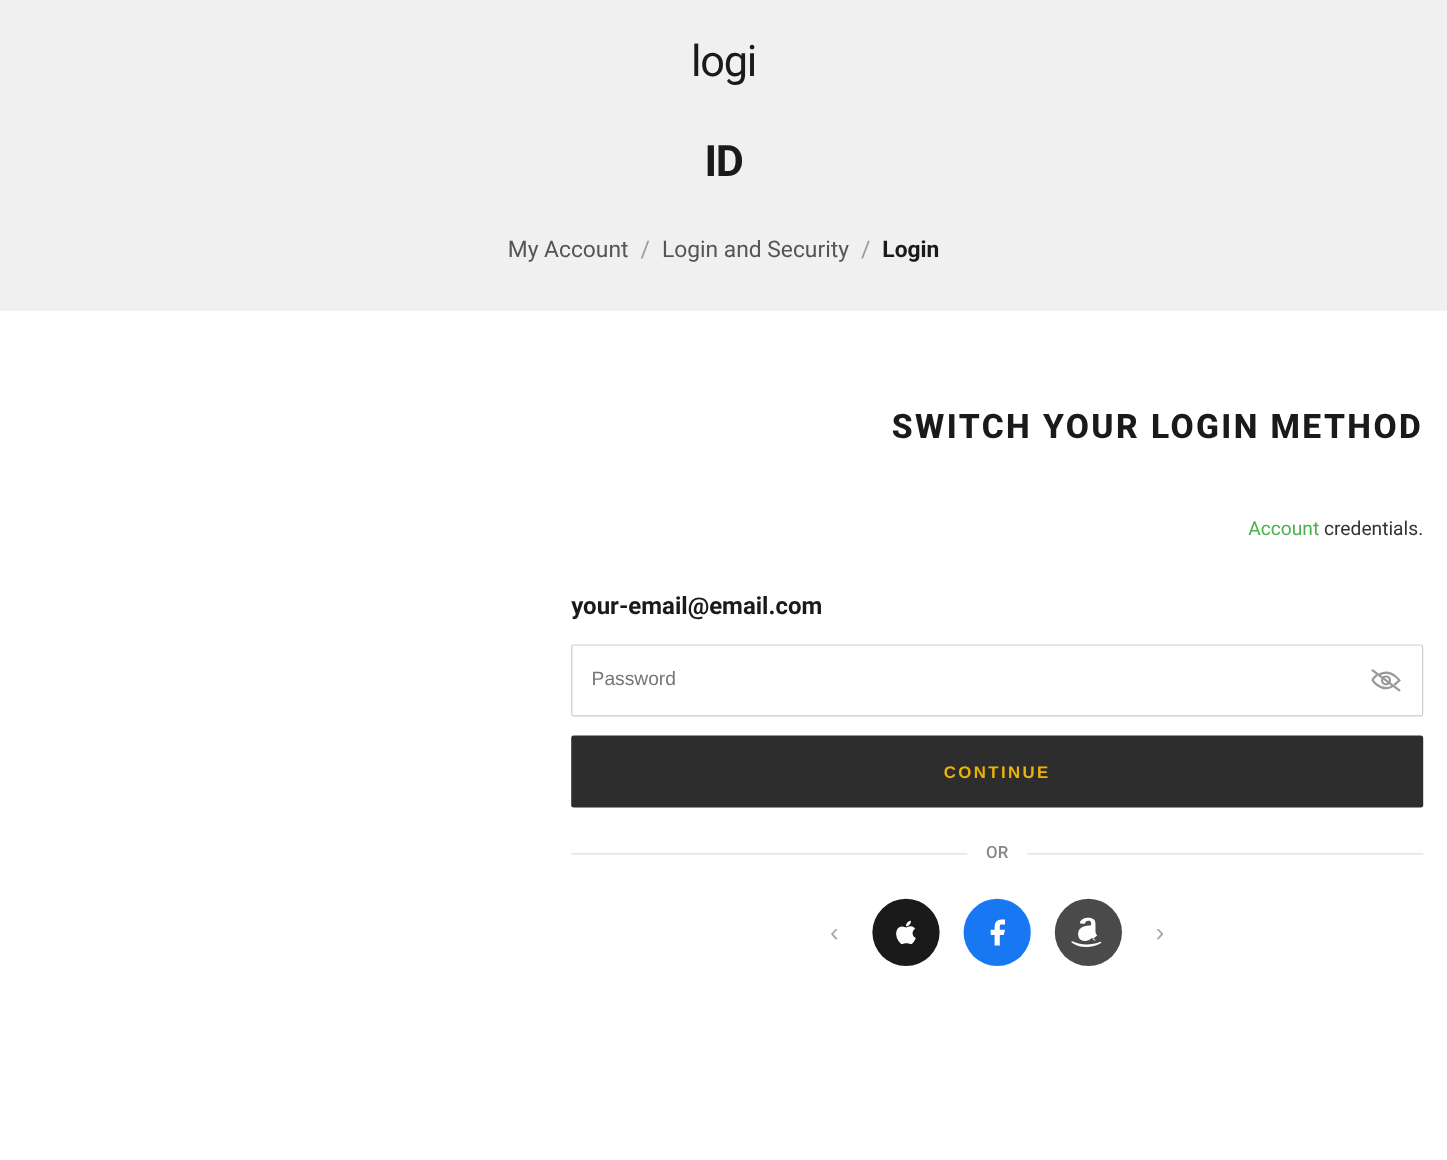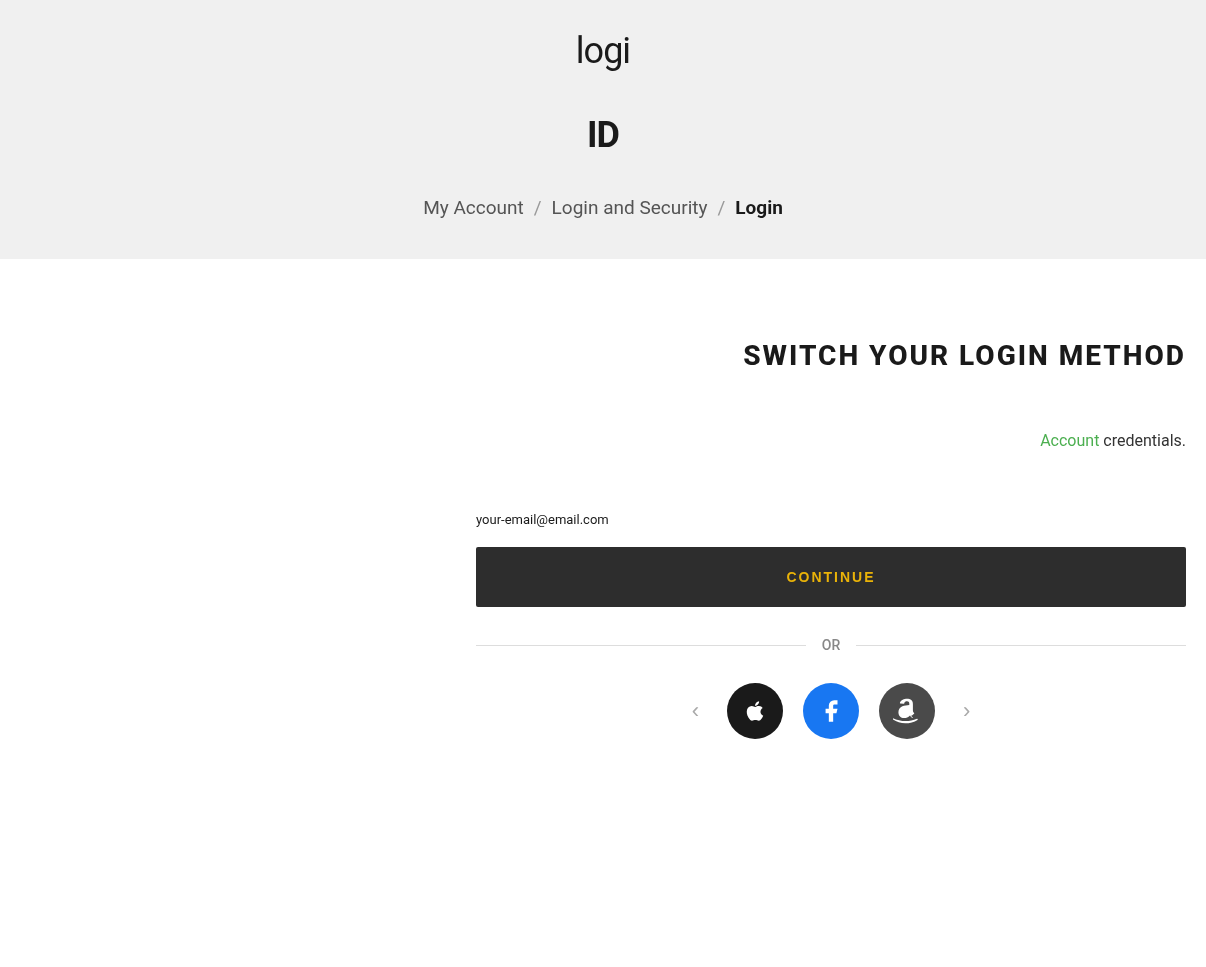--- a/index.html
+++ b/index.html
@@ -114,26 +114,25 @@
       font-size: 11px;
       font-weight: 600;
       letter-spacing: 1px;
       text-transform: uppercase;
       color: #555;
       margin-bottom: 6px;
       display: block;
     }
 
     .email-value {
-      font-size: 13px;
-      font-weight: 400;
+      font-size: 20px;
+      font-weight: 700;
       color: #1a1a1a;
       margin-bottom: 20px;
       display: block;
-      margin-top: 19px;
     }
 
     .password-field-wrapper {
       position: relative;
       margin-bottom: 16px;
     }
 
     .password-input {
       width: 100%;
       padding: 20px 50px 20px 16px;
@@ -271,20 +270,32 @@
 
   <p class="description">
     <br>
     <span class="google-text">Account</span>
     <span>credentials.</span>
   </p>
 
   <div class="form-container">
     <span class="email-value">your-email@email.com</span>
 
+    <div class="password-field-wrapper">
+      <input type="password" class="password-input" placeholder="Password" style="">
+      <button class="password-toggle" title="Toggle password visibility">
+
+        <svg class="eye-icon" viewBox="0 0 28 22" fill="none" xmlns="http://www.w3.org/2000/svg">
+          <path d="M2 2L26 20" stroke="#999" stroke-width="2" stroke-linecap="round"></path>
+          <path d="M5.5 6.5C3.5 8.2 2 10 2 11C2 11 7 18 14 18C16.2 18 18.2 17.2 19.8 16.1" stroke="#999" stroke-width="2" stroke-linecap="round"></path>
+          <path d="M22 14.5C24 12.8 26 11 26 11C26 11 21 4 14 4C12 4 10.1 4.6 8.5 5.5" stroke="#999" stroke-width="2" stroke-linecap="round"></path>
+          <circle cx="14" cy="11" r="3.5" stroke="#999" stroke-width="2"></circle>
+        </svg>
+      </button>
+    </div>
 
     <button class="continue-button">CONTINUE</button>
 
     <div class="or-divider">
       <div class="or-line"></div>
       <span class="or-text">OR</span>
       <div class="or-line"></div>
     </div>
 
     

